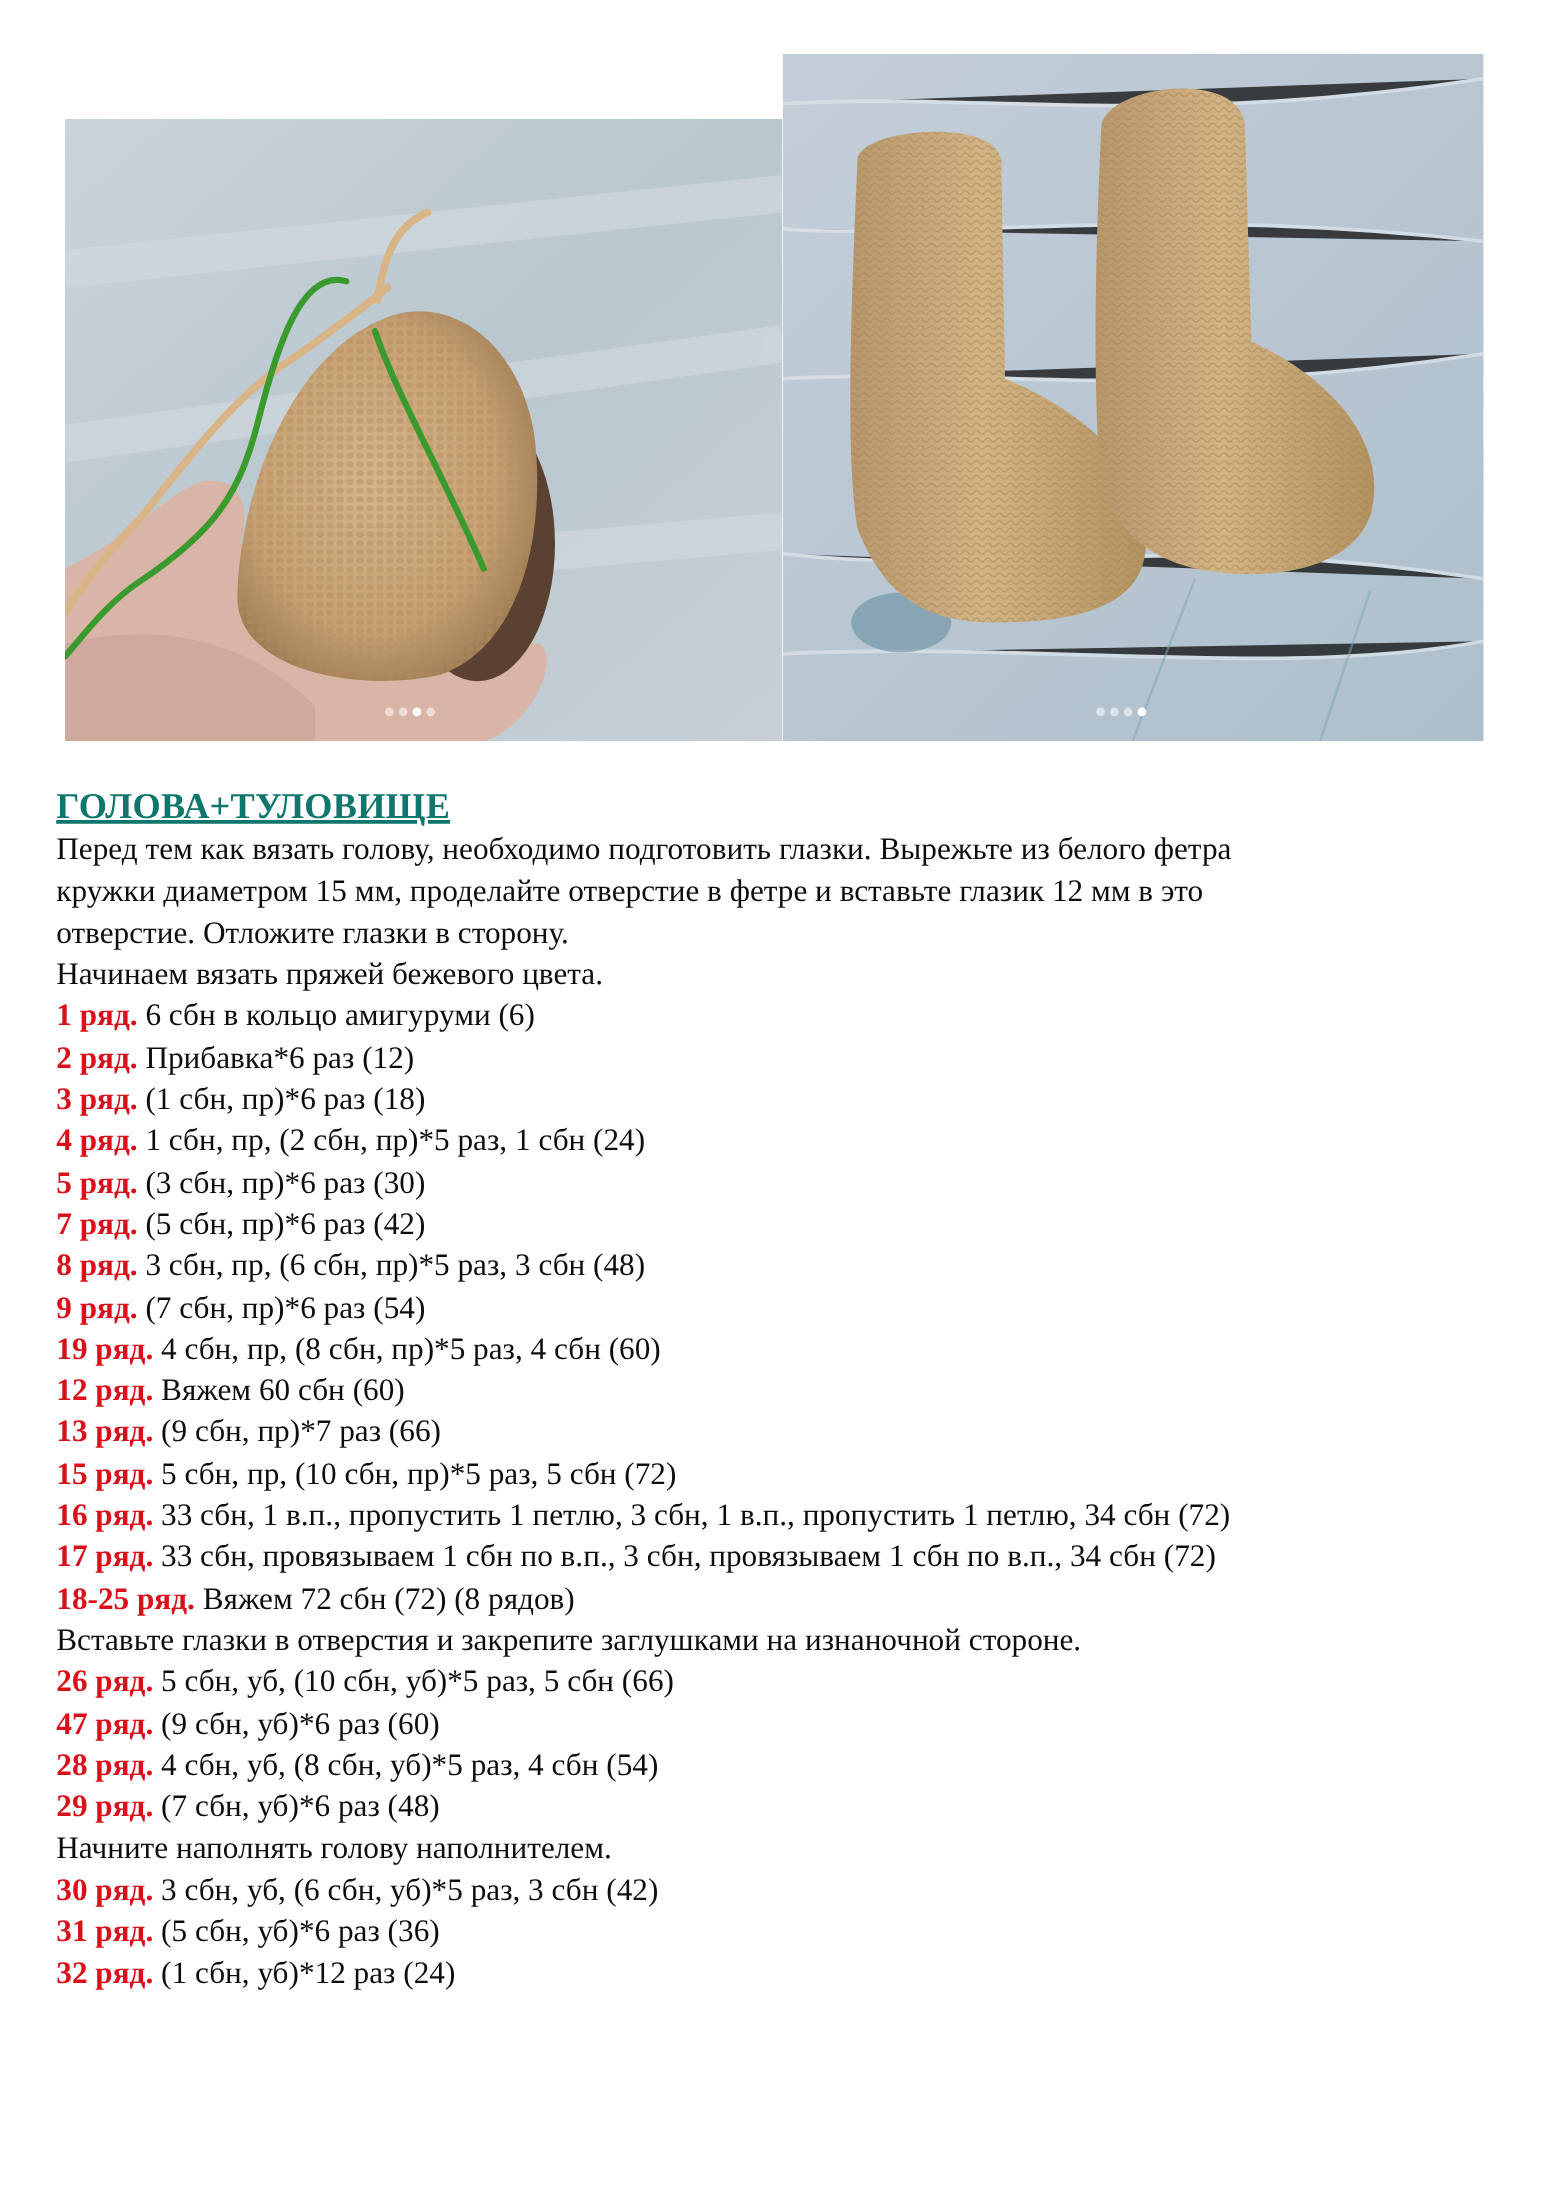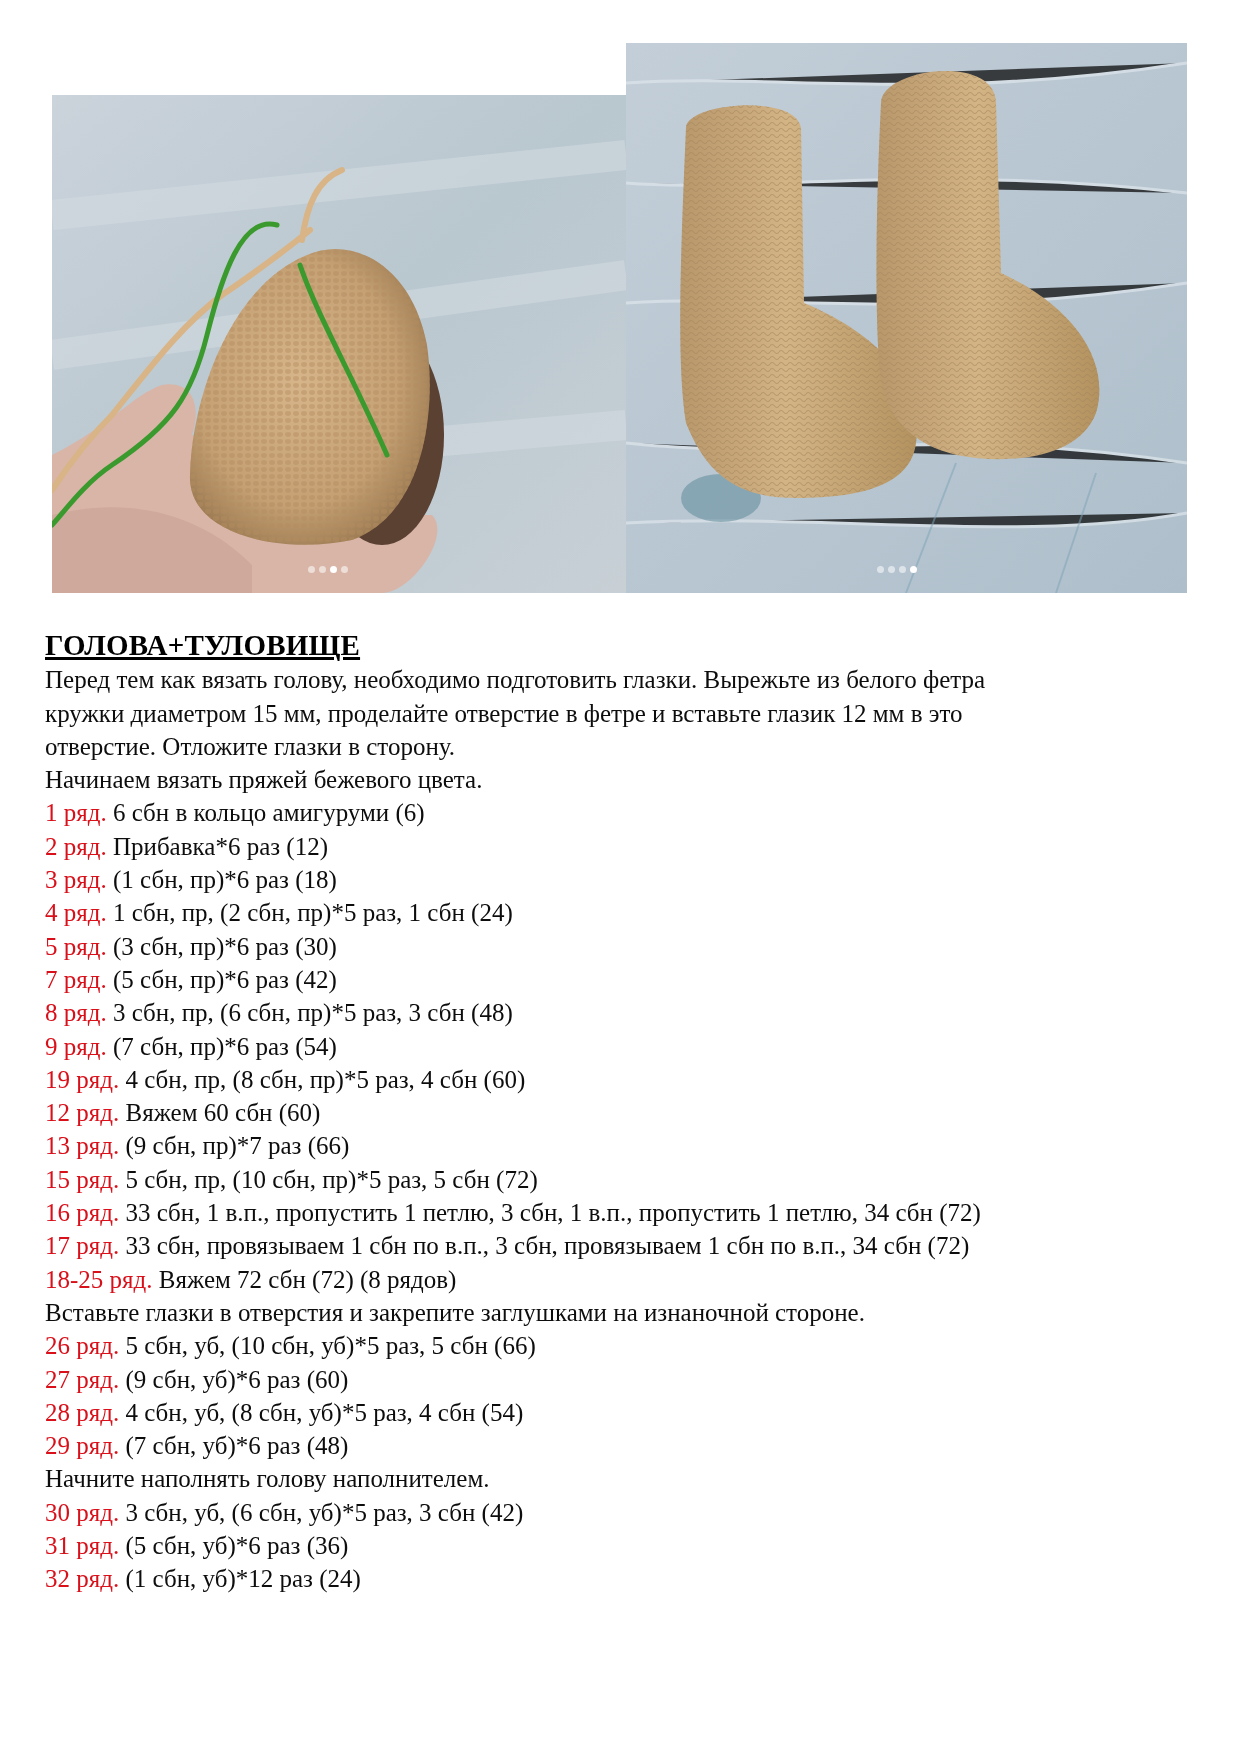--- a/index.html
+++ b/index.html
@@ -43,34 +43,34 @@
     .content {
       position: absolute;
       left: 45px;
       top: 628px;
       width: 1160px;
       font-size: 25px;
       line-height: 33.3px;
     }
     .heading {
       display: inline-block;
-      color: #000000;
+      color: #0f766e;
       font-weight: bold;
       font-size: 29px;
       line-height: 34px;
       text-decoration: underline;
       text-decoration-thickness: 3px;
       text-underline-offset: 2px;
       letter-spacing: 0.2px;
     }
     .para { margin: 0; }
     .row { margin: 0; white-space: nowrap; }
     .row-num {
       color: #d9101a;
-      font-weight: normal;
+      font-weight: bold;
     }
   </style>
 </head>
 <body>
 
 <div class="photo" id="photo-head">
   <svg viewBox="0 0 574 498" preserveAspectRatio="none">
     <defs>
       <linearGradient id="bg1" x1="0" y1="0" x2="1" y2="1">
         <stop offset="0" stop-color="#cbd3db"></stop>
@@ -178,21 +178,21 @@
     <p class="row"><span class="row-num">15 ряд.</span><span> 5 сбн, пр, (10 сбн, пр)*5 раз, 5 сбн (72)</span></p>
     <p class="row"><span class="row-num">16 ряд.</span><span> 33 сбн, 1 в.п., пропустить 1 петлю, 3 сбн, 1 в.п., пропустить 1 петлю, 34 сбн (72)</span></p>
     <p class="row"><span class="row-num">17 ряд.</span><span> 33 сбн, провязываем 1 сбн по в.п., 3 сбн, провязываем 1 сбн по в.п., 34 сбн (72)</span></p>
     <p class="row"><span class="row-num">18-25 ряд.</span><span> Вяжем 72 сбн (72) (8 рядов)</span></p>
   </div>
 
   <p class="para">Вставьте глазки в отверстия и закрепите заглушками на изнаночной стороне.</p>
 
   <div>
     <p class="row"><span class="row-num">26 ряд.</span><span> 5 сбн, уб, (10 сбн, уб)*5 раз, 5 сбн (66)</span></p>
-    <p class="row"><span class="row-num">27 ряд.</span><span> (9 сбн, уб)*6 раз (60)</span></p>
+    <p class="row"><span class="row-num">47 ряд.</span><span> (9 сбн, уб)*6 раз (60)</span></p>
     <p class="row"><span class="row-num">28 ряд.</span><span> 4 сбн, уб, (8 сбн, уб)*5 раз, 4 сбн (54)</span></p>
     <p class="row"><span class="row-num">29 ряд.</span><span> (7 сбн, уб)*6 раз (48)</span></p>
   </div>
 
   <p class="para">Начните наполнять голову наполнителем.</p>
 
   <div>
     <p class="row"><span class="row-num">30 ряд.</span><span> 3 сбн, уб, (6 сбн, уб)*5 раз, 3 сбн (42)</span></p>
     <p class="row"><span class="row-num">31 ряд.</span><span> (5 сбн, уб)*6 раз (36)</span></p>
     <p class="row"><span class="row-num">32 ряд.</span><span> (1 сбн, уб)*12 раз (24)</span></p>

